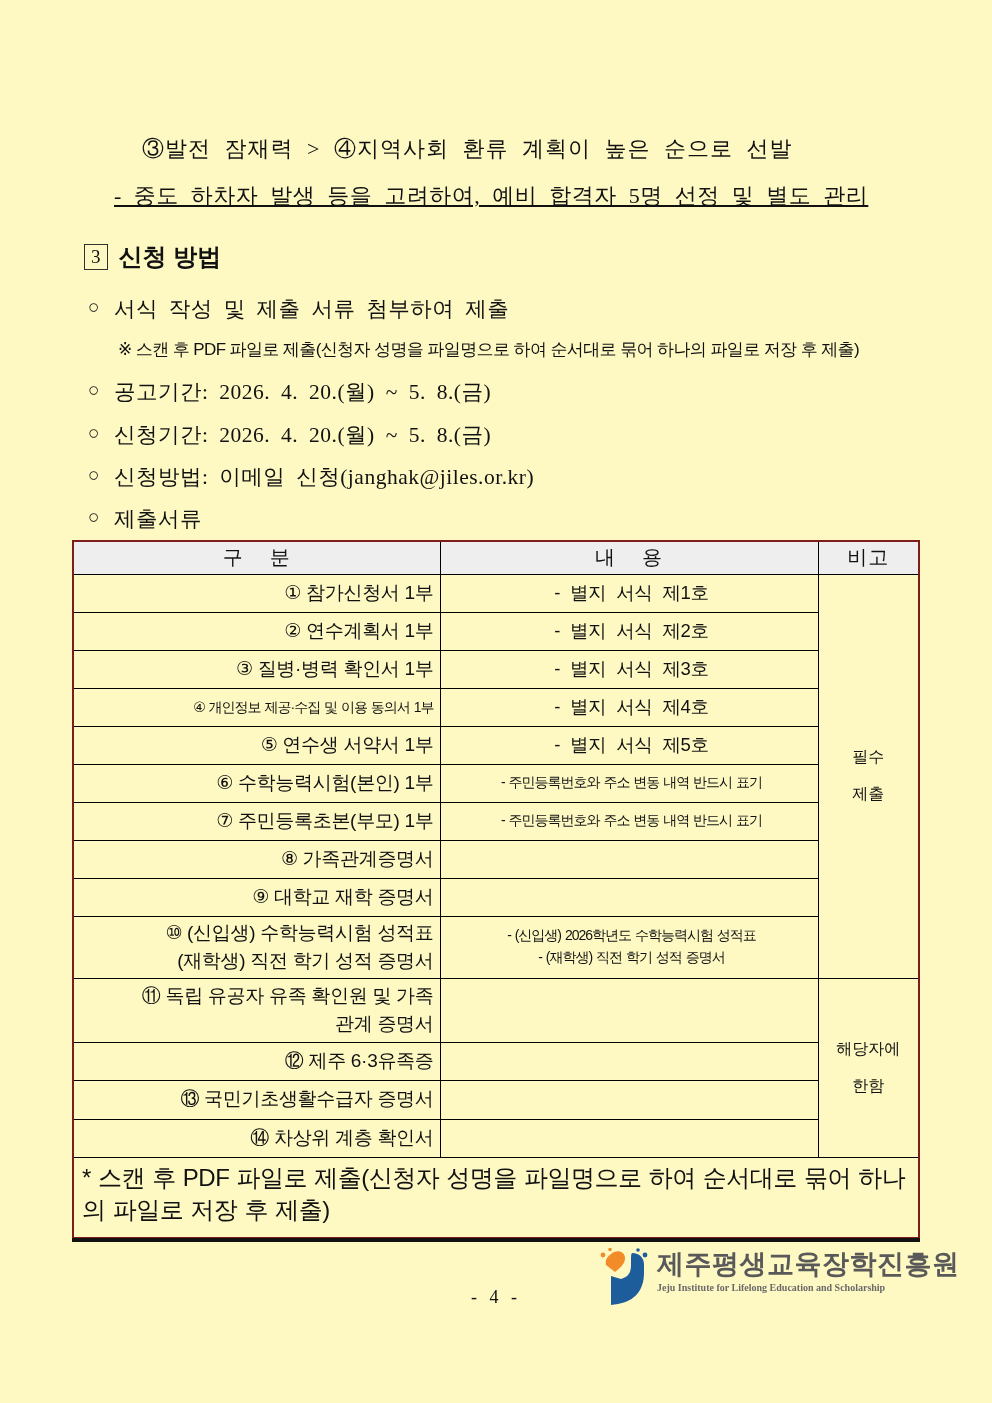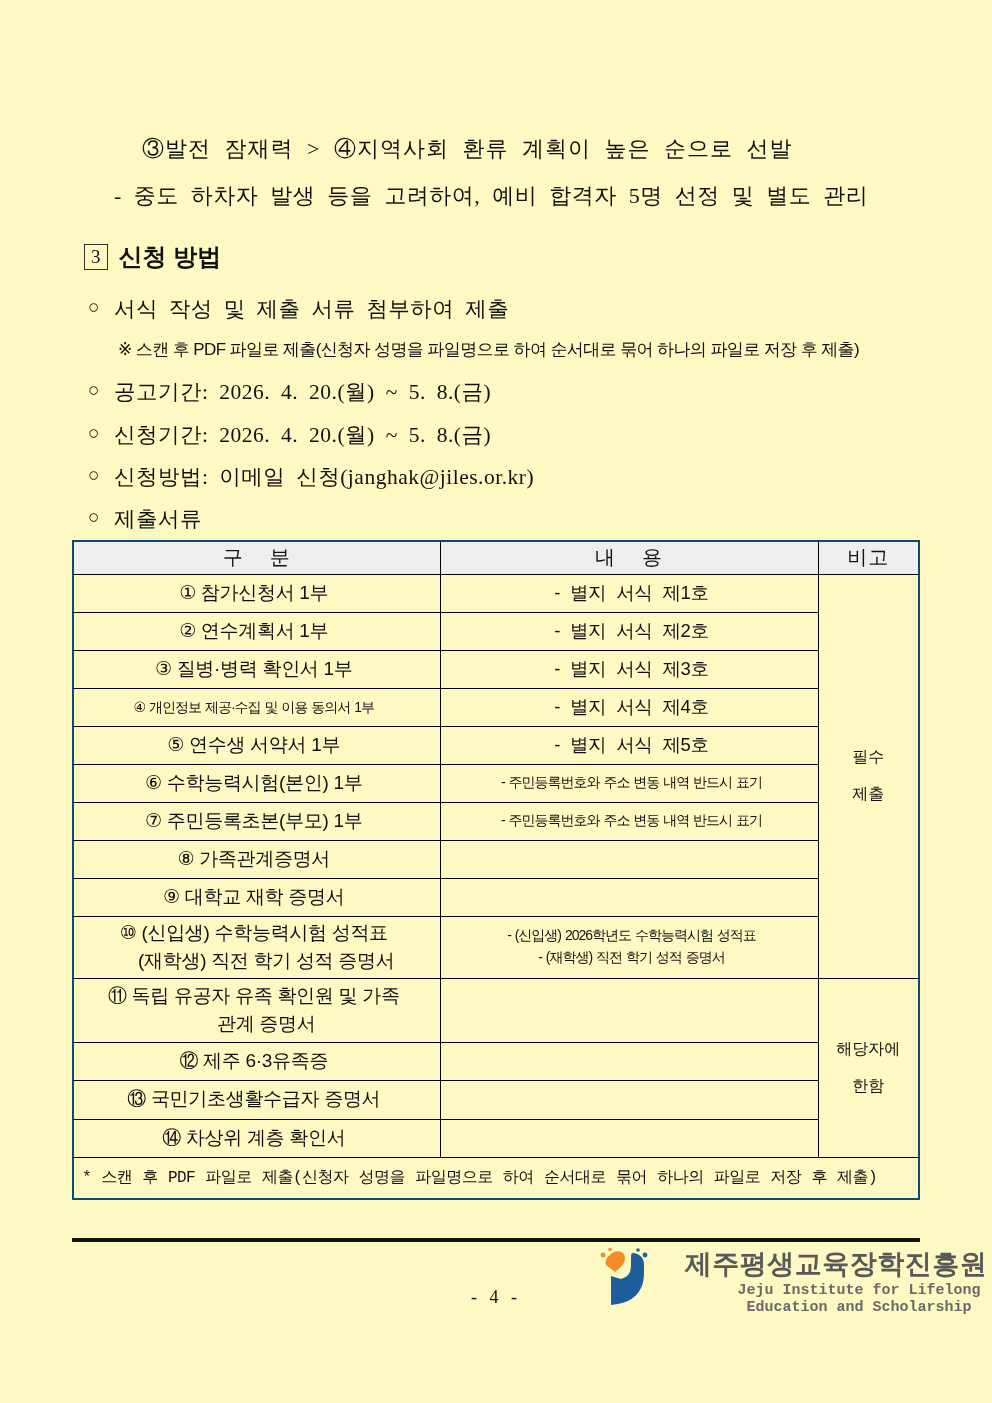--- a/index.html
+++ b/index.html
@@ -9,21 +9,21 @@
     background:#fef9c3;
     margin:0 auto;
     overflow:hidden;
     color:#111;
     font-family:"Liberation Serif","DejaVu Serif",serif;
   }
   .abs{position:absolute;}
 
   
   .intro1{left:142px;top:134px;font-size:22px;word-spacing:7px;letter-spacing:1px;}
-  .intro2{left:114px;top:181px;font-size:22px;word-spacing:6px;letter-spacing:0.5px;}
+  .intro2{left:114px;top:181px;font-size:22px;word-spacing:6px;letter-spacing:0.5px;text-decoration:underline;}
 
   
   .section{left:84px;top:241px;display:flex;align-items:center;gap:11px;}
   .section-num{
     display:inline-block;border:1px solid #333;padding:0px 6px 1px 6px;
     font-size:19px;line-height:23px;font-family:"Liberation Serif",serif;
   }
   .section-title{
     font-family:"Liberation Sans","DejaVu Sans",sans-serif;
     font-weight:bold;font-size:24px;letter-spacing:0px;
@@ -43,50 +43,50 @@
   .inline-note{
     font-family:"Liberation Sans","DejaVu Sans",sans-serif;
     font-size:18px;word-spacing:1px;letter-spacing:-0.2px;padding-top:2px;
   }
 
   
   .doc-table{
     position:absolute;left:72px;top:540px;
     width:846px;border-collapse:collapse;table-layout:fixed;
     font-family:"Liberation Sans","DejaVu Sans",sans-serif;
-    border:2px solid #0c4a6e;
+    border:2px solid #7f1d1d;
   }
   .doc-table td,.doc-table th{
     border:1px solid #000;
     vertical-align:middle;
     white-space:pre-wrap;
     font-weight:normal;
   }
   .doc-table th{
     background:#eeeeee;
     font-size:20px;text-align:center;letter-spacing:1px;
   }
-  .cat{font-size:19px;text-align:center;padding:2px 6px 2px 0;line-height:1.5;letter-spacing:-0.3px;margin-top:37px;}
+  .cat{font-size:19px;text-align:right;padding:2px 6px 2px 0;line-height:1.5;letter-spacing:-0.3px;margin-top:37px;}
   .con{font-size:18.5px;text-align:center;padding:2px 4px 2px 9px;word-spacing:5px;letter-spacing:-0.3px;line-height:1.55;}
   .tight{font-size:14px;letter-spacing:-1px;word-spacing:1px;}
   .notecell{font-size:16px;text-align:center;line-height:2.3;letter-spacing:0px;}
-  .footnote-cell{font-size:16px;padding:4px 4px 4px 8px;letter-spacing:-0.5px;word-spacing:1px;font-family:Liberation Mono, monospace;}
+  .footnote-cell{font-size:24px;padding:4px 4px 11px 8px;letter-spacing:-0.5px;word-spacing:1px;}
 
   
   .footer-rule{left:72px;top:1238px;width:848px;height:4px;background:#111;}
   .page-number{left:0;top:1287px;width:992px;text-align:center;font-size:18px;letter-spacing:4px;}
-  .logo{left:598px;top:1246px;display:flex;align-items:flex-start;gap:24px;text-align:center;}
+  .logo{left:598px;top:1246px;display:flex;align-items:flex-start;gap:1px;}
   .logo-text{display:flex;flex-direction:column;padding-top:4px;}
   .logo-kr{
     font-family:"Liberation Sans","DejaVu Sans",sans-serif;
     font-weight:bold;font-size:27px;color:#595959;letter-spacing:0.5px;line-height:1.1;
   }
   .logo-en{
-    font-family:Liberation Mono, monospace;
-    font-weight:bold;font-size:15px;color:#6a6a6a;letter-spacing:0px;margin-top:2px;margin-left:46px;
+    font-family:Liberation Serif, serif;
+    font-weight:bold;font-size:10px;color:#6a6a6a;letter-spacing:0px;margin-top:2px;
   }
 </style>
 </head>
 <body>
 
 <div class="page">
 
   <div class="abs intro1">③발전 잠재력 &gt; ④지역사회 환류 계획이 높은 순으로 선발</div>
   <div class="abs intro2">- 중도 하차자 발생 등을 고려하여, 예비 합격자 5명 선정 및 별도 관리</div>
 

